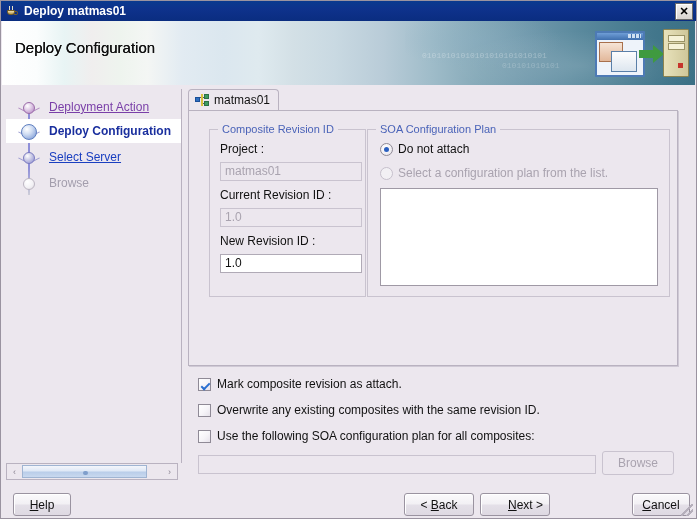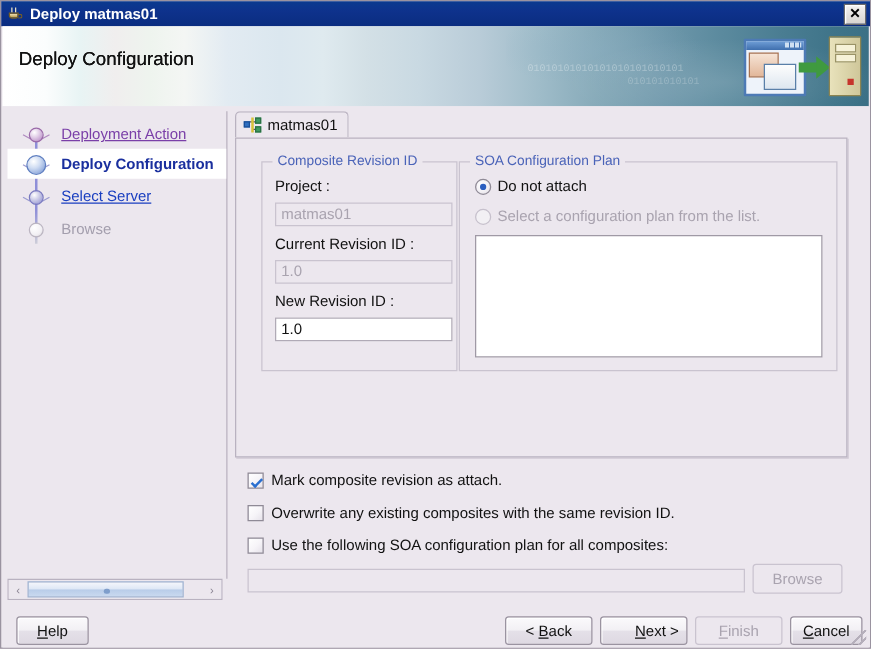--- a/index.html
+++ b/index.html
@@ -529,22 +529,19 @@
   <div id="btnbar">
     <div class="btn" id="btn-help">
         <span><u>H</u>elp</span>
       </div>
     <div class="btn" id="btn-back">
         <span>&lt; <u>B</u>ack</span>
       </div>
     <div class="btn" id="btn-next">
         <span><u>N</u>ext &gt;</span>
       </div>
-    <div class="btn disabled" id="btn-finish">
-        <span><u>F</u>inish</span>
-      </div>
     <div class="btn" id="btn-cancel">
         <span><u>C</u>ancel</span>
       </div>
     <div id="resize-grip"></div>
   </div>
 
 </div>
 
 </body></html>

